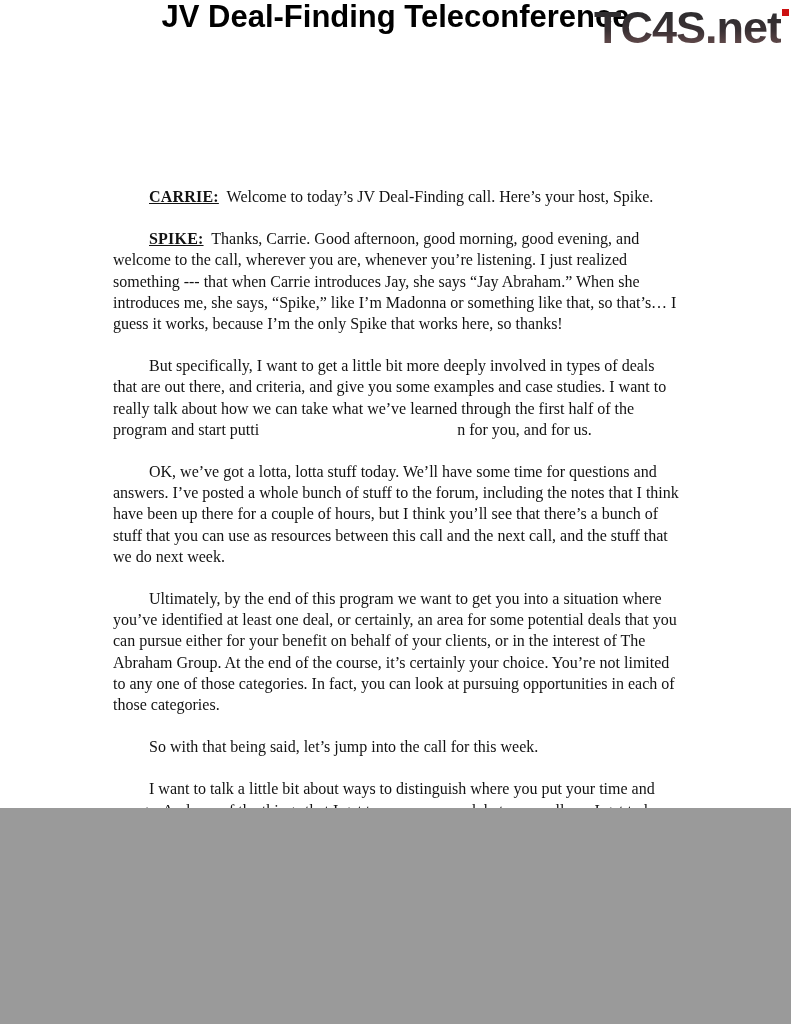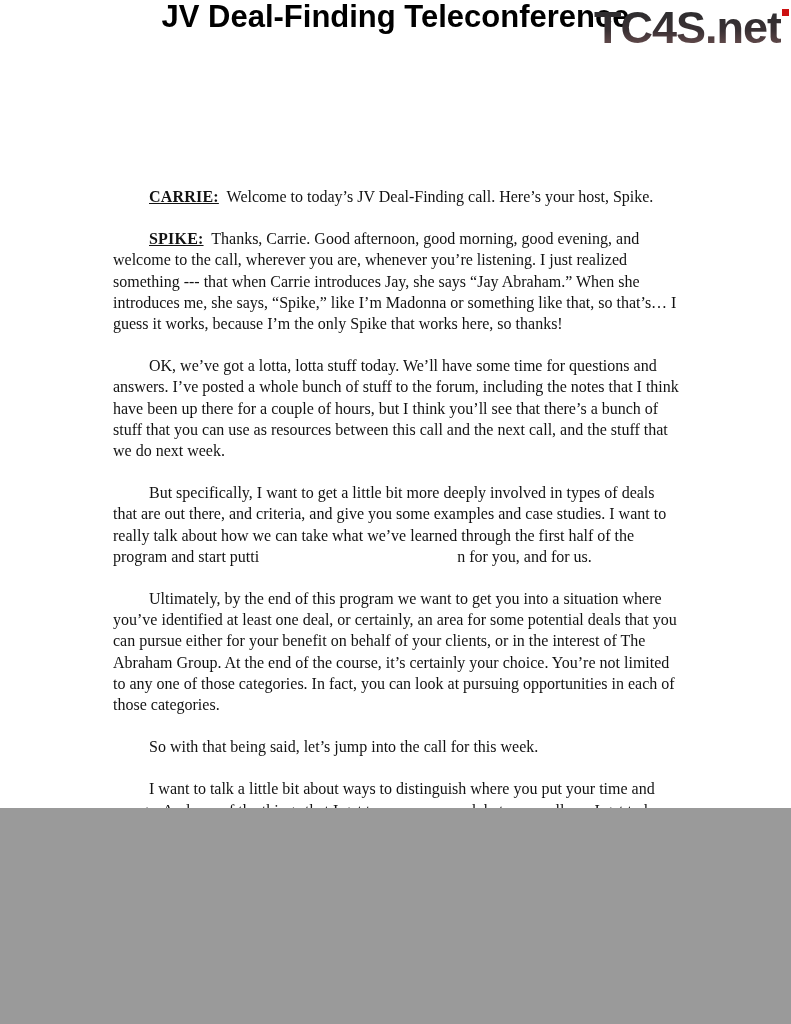--- a/index.html
+++ b/index.html
@@ -77,22 +77,22 @@
 <div class="page">
 
   <div class="tc4s">TC4S.net</div>
   <div class="red-dot"></div>
 
   <h1 class="title">JV Deal-Finding Teleconference</h1>
 
   <div class="content">
       <p class="para"><b>CARRIE:</b>&nbsp; Welcome to today’s JV Deal-Finding call.  Here’s your host, Spike.</p>
       <p class="para"><b>SPIKE:</b>&nbsp; Thanks, Carrie.  Good afternoon, good morning, good evening, and welcome to the call, wherever you are, whenever you’re listening.  I just realized something --- that when Carrie introduces Jay, she says “Jay Abraham.”  When she introduces me, she says, “Spike,” like I’m Madonna or something like that, so that’s… I guess it works, because I’m the only Spike that works here, so thanks!</p>
+      <p class="para">But specifically, I want to get a little bit more deeply involved in types of deals that are out there, and criteria, and give you some examples and case studies.  I want to really talk about how we can take what we’ve learned through the first half of the program and start putti<span class="gap"></span>n for you, and for us.</p>
       <p class="para">OK, we’ve got a lotta, lotta stuff today.  We’ll have some time for questions and answers.  I’ve posted a whole bunch of stuff to the forum, including the notes that I think have been up there for a couple of hours, but I think you’ll see that there’s a bunch of stuff that you can use as resources between this call and the next call, and the stuff that we do next week.</p>
-      <p class="para">But specifically, I want to get a little bit more deeply involved in types of deals that are out there, and criteria, and give you some examples and case studies.  I want to really talk about how we can take what we’ve learned through the first half of the program and start putti<span class="gap"></span>n for you, and for us.</p>
       <p class="para">Ultimately, by the end of this program we want to get you into a situation where you’ve identified at least one deal, or certainly, an area for some potential deals that you can pursue either for your benefit on behalf of your clients, or in the interest of The Abraham Group.  At the end of the course, it’s certainly your choice.  You’re not limited to any one of those categories.  In fact, you can look at pursuing opportunities in each of those categories.</p>
       <p class="para">So with that being said, let’s jump into the call for this week.</p>
       <p class="para">I want to talk a little bit about ways to distinguish where you put your time and energy.  And one of the things that I get to see every week between calls --- I get to have a number of individual calls, but I also get to look at a lot of e-mails from the group.  In any given week I probably get 25 or 30 e-mails regarding questions, suggestions, or ideas.  But in many cases, they’re just trying to get a refinement on what’s a good deal, what the process would be, and handling a particular situation or opportunity that they identify.</p>
       <p class="para">One of the things that I’ve noticed from time to time… for some people there’s a challenge, or a difficulty in identifying when to do a deal, or when to pursue a particular deal.  One of the rules of thumb that I’ve used in my career and in working with Jay is that it’s not always just the potential profitability that is the best indicator of whether you</p>
     </div>
 
 
   <div class="page-num">1</div>
 
   <div class="footer-bar">

